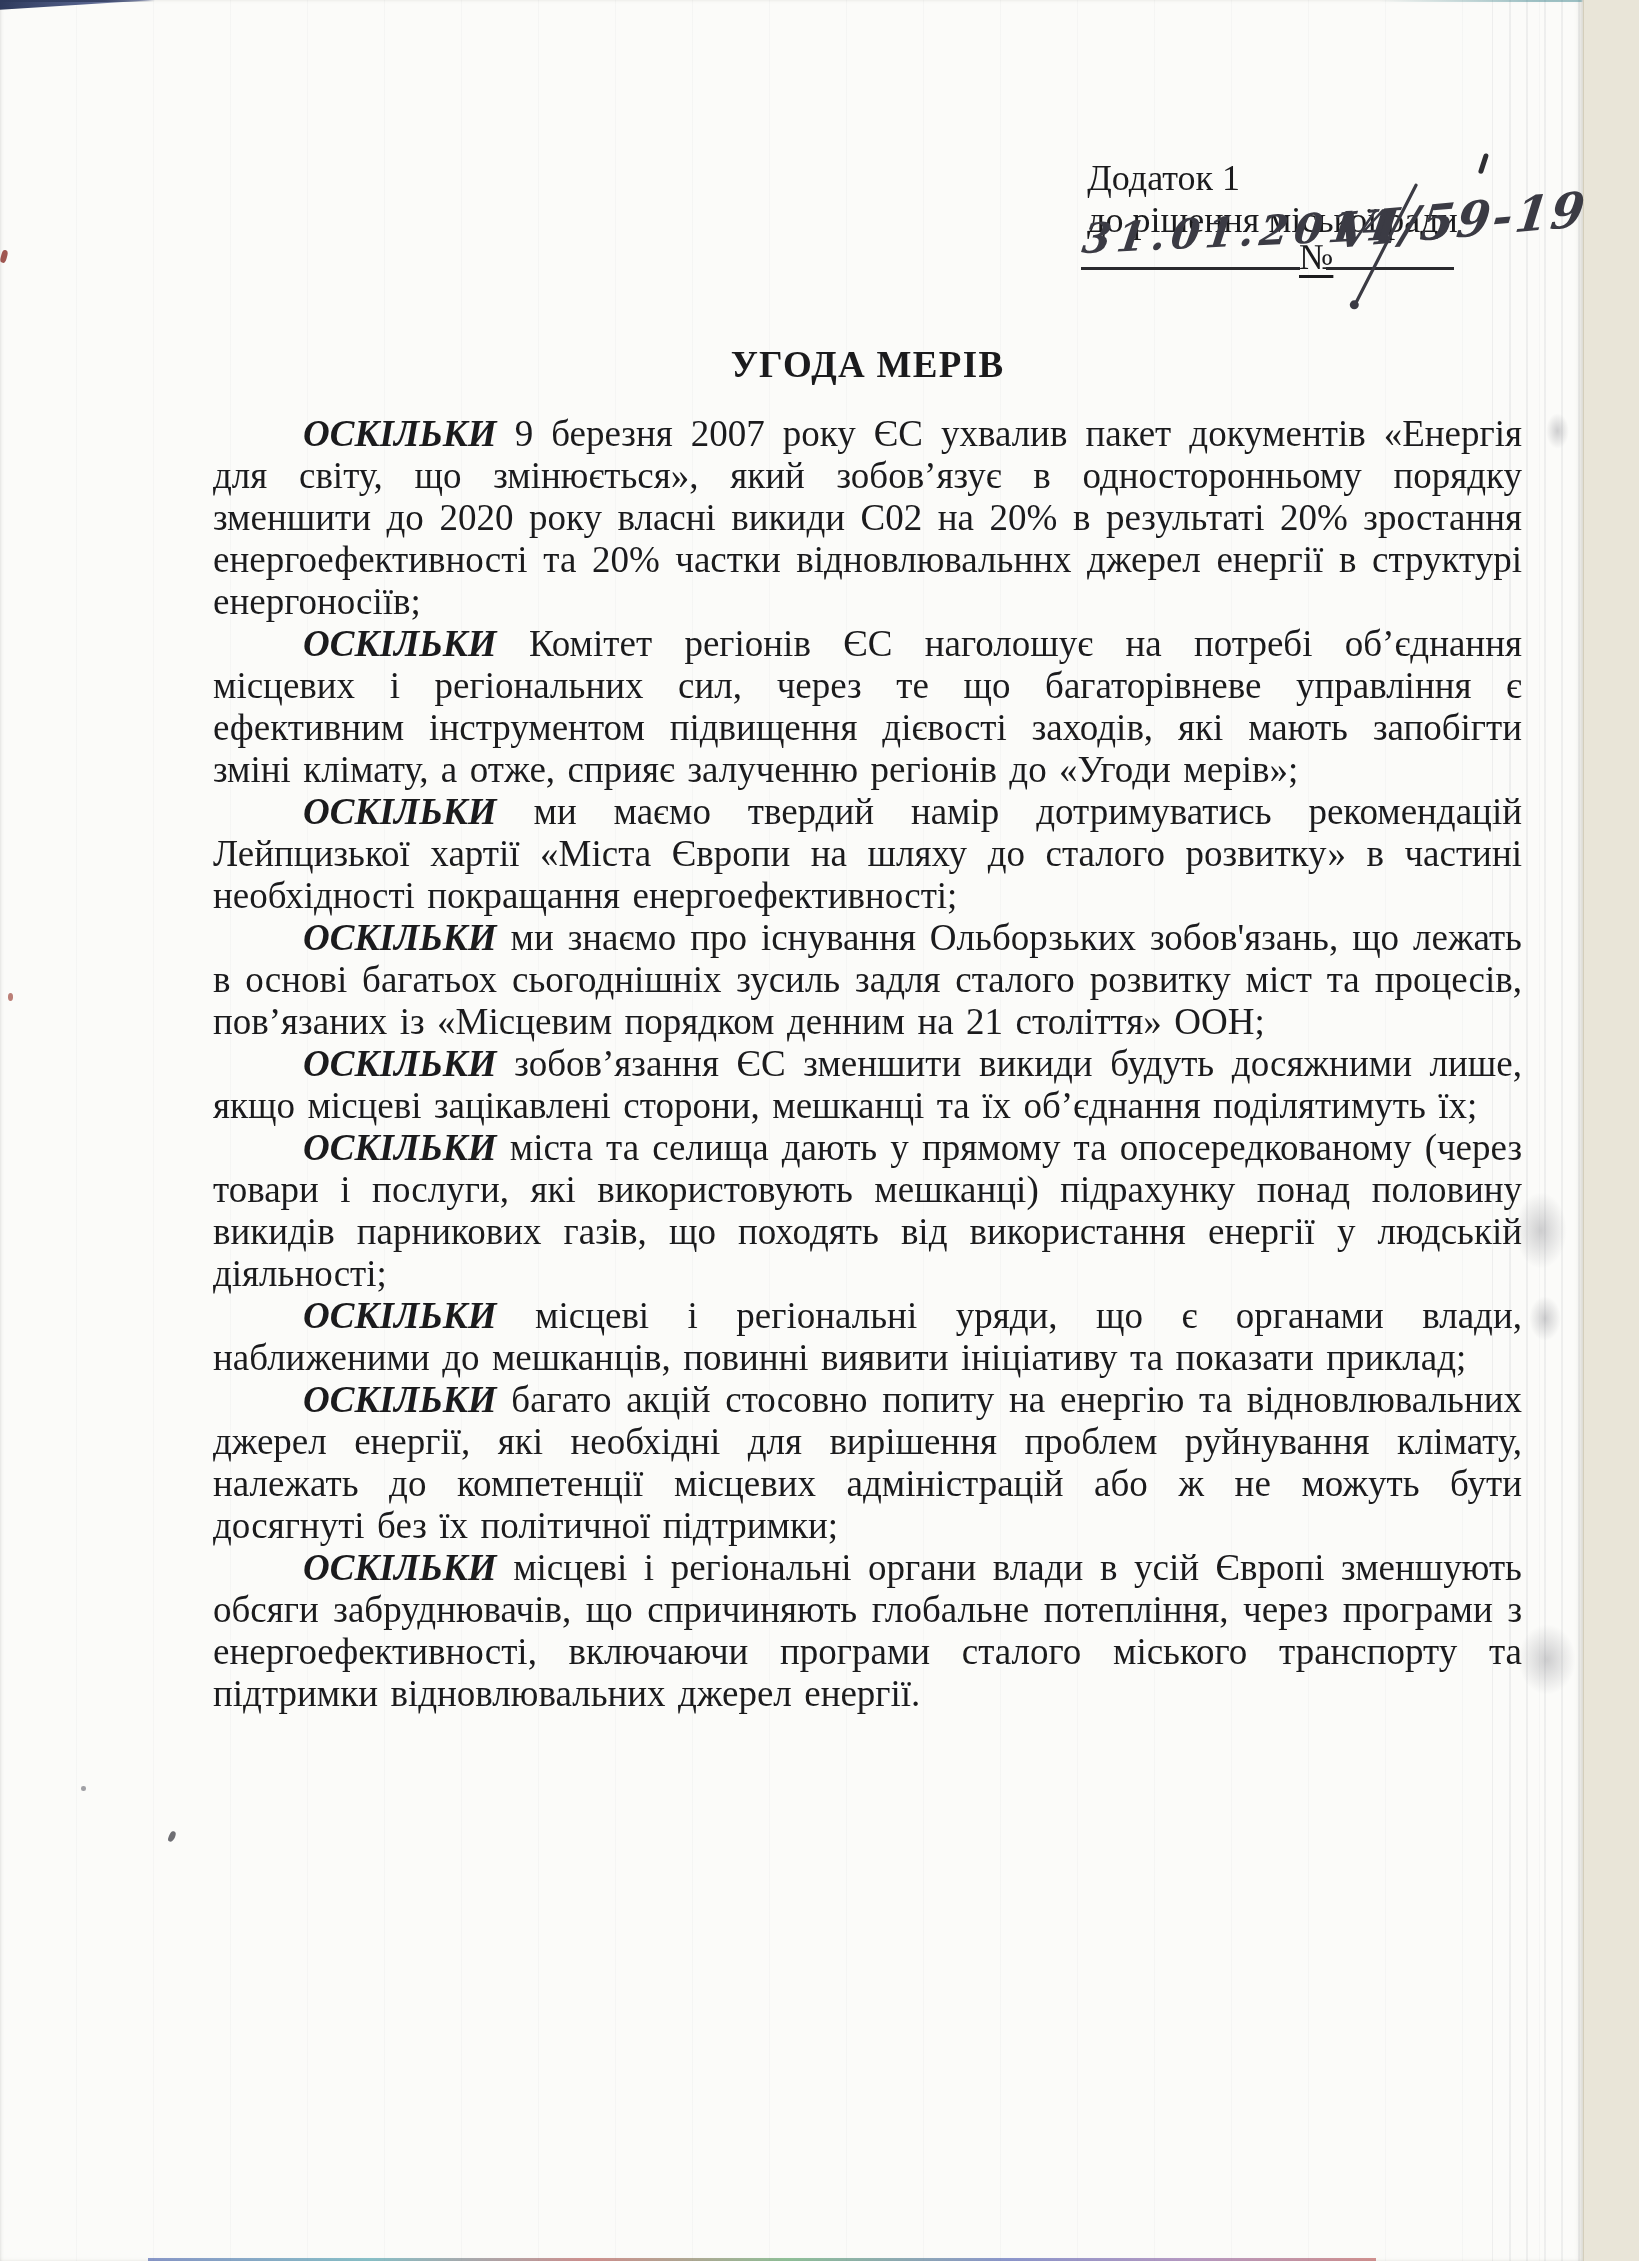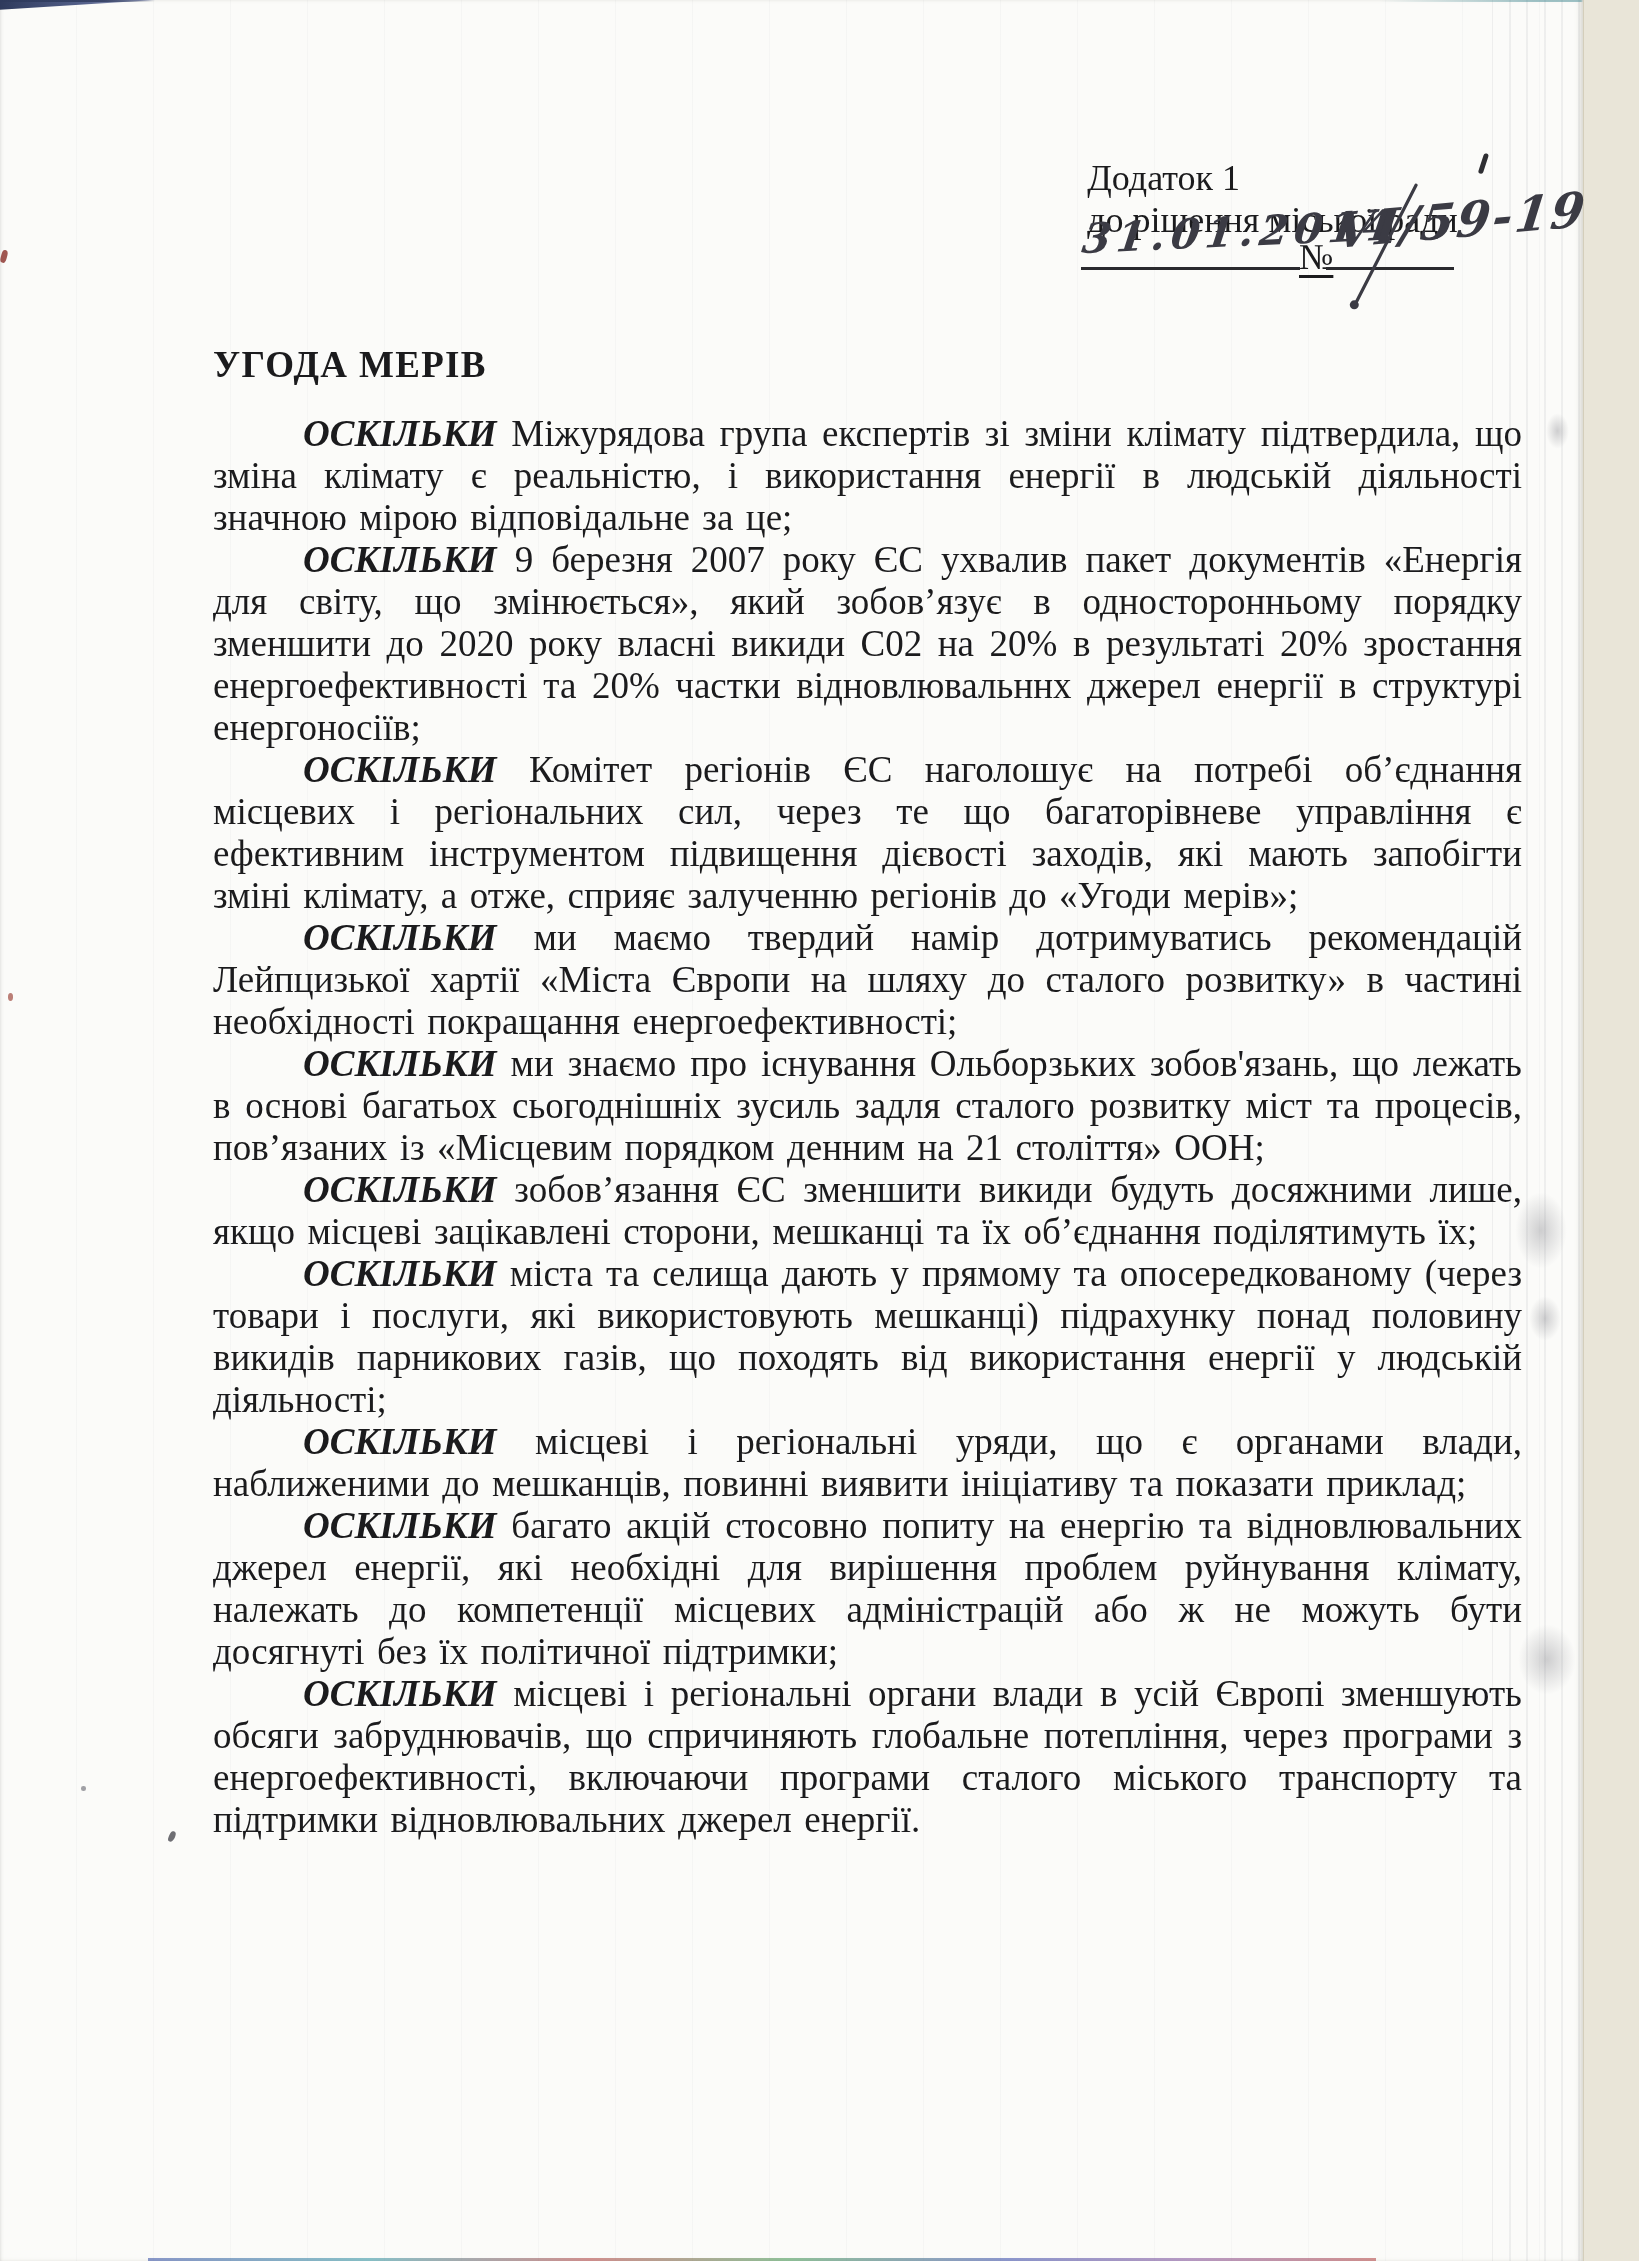--- a/index.html
+++ b/index.html
@@ -79,21 +79,21 @@
   }
   .form-underline { position: absolute; top: 110px; height: 0; border-bottom: 3.2px solid #2a2a2e; }
   .u-date   { left: -5.2px;  width: 219px; }
   .u-number { left: 240px; width: 128px; }
   .number-sign { position: absolute; left: 213px; top: 80px; text-decoration: underline; text-underline-offset: 6.4px; }
   .pen-svg { position: absolute; left: 0; top: 0; overflow: visible; }
 
   
   .doc-title {
     position: absolute; left: 213px; top: 343px; width: 1309px;
-    text-align: left; font-weight: bold;
+    text-align: center; font-weight: bold;
     font-size: 37px; letter-spacing: 1.3px;
     color: var(--ink, #1b1b1d);
   }
   .text-column {
     position: absolute; left: 213px; top: 394px; width: 1309px;
     font-size: 37px; line-height: 42px;
     text-align: justify; word-spacing: 3.2px;
     color: var(--ink, #17171a);
   }
   .text-column p { margin: 0; text-indent: 90px; }
@@ -135,21 +135,20 @@
     <div class="hand hand-ref">VI/59-19</div>
     <svg class="pen-svg" width="516" height="180" viewBox="0 0 800 280">
       <line x1="418" y1="228" x2="512" y2="44" stroke="#3b3b44" stroke-width="5" stroke-linecap="round"></line>
       <circle cx="416" cy="230" r="7" fill="#3b3b44"></circle>
     </svg>
   </div>
 
   <div class="doc-title">УГОДА МЕРІВ</div>
 
   <div class="text-column">
-      <p><span class="lead">ОСКІЛЬКИ</span> Міжурядова група експертів зі зміни клімату підтвердила, що зміна клімату є реальністю, і використання енергії в людській діяльності значною мірою відповідальне за це;</p>
       <p><span class="lead">ОСКІЛЬКИ</span> 9 березня 2007 року ЄС ухвалив пакет документів «Енергія для світу, що змінюється», який зобов’язує в односторонньому порядку зменшити до 2020 року власні викиди С02 на 20% в результаті 20% зростання енергоефективності та 20% частки відновлювальннх джерел енергії в структурі енергоносіїв;</p>
       <p><span class="lead">ОСКІЛЬКИ</span> Комітет регіонів ЄС наголошує на потребі об’єднання місцевих і регіональних сил, через те що багаторівневе управління є ефективним інструментом підвищення дієвості заходів, які мають запобігти зміні клімату, а отже, сприяє залученню регіонів до «Угоди мерів»;</p>
       <p><span class="lead">ОСКІЛЬКИ</span> ми маємо твердий намір дотримуватись рекомендацій Лейпцизької хартії «Міста Європи на шляху до сталого розвитку» в частині необхідності покращання енергоефективності;</p>
       <p><span class="lead">ОСКІЛЬКИ</span> ми знаємо про існування Ольборзьких зобов'язань, що лежать в основі багатьох сьогоднішніх зусиль задля сталого розвитку міст та процесів, пов’язаних із «Місцевим порядком денним на 21 століття» ООН;</p>
       <p><span class="lead">ОСКІЛЬКИ</span> зобов’язання ЄС зменшити викиди будуть досяжними лише, якщо місцеві зацікавлені сторони, мешканці та їх об’єднання поділятимуть їх;</p>
       <p><span class="lead">ОСКІЛЬКИ</span> міста та селища дають у прямому та опосередкованому (через товари і послуги, які використовують мешканці) підрахунку понад половину викидів парникових газів, що походять від використання енергії у людській діяльності;</p>
       <p><span class="lead">ОСКІЛЬКИ</span> місцеві і регіональні уряди, що є органами влади, наближеними до мешканців, повинні виявити ініціативу та показати приклад;</p>
       <p><span class="lead">ОСКІЛЬКИ</span> багато акцій стосовно попиту на енергію та відновлювальних джерел енергії, які необхідні для вирішення проблем руйнування клімату, належать до компетенції місцевих адміністрацій або ж не можуть бути досягнуті без їх політичної підтримки;</p>
       <p><span class="lead">ОСКІЛЬКИ</span> місцеві і регіональні органи влади в усій Європі зменшують обсяги забруднювачів, що спричиняють глобальне потепління, через програми з енергоефективності, включаючи програми сталого міського транспорту та підтримки відновлювальних джерел енергії.</p>
     </div>

